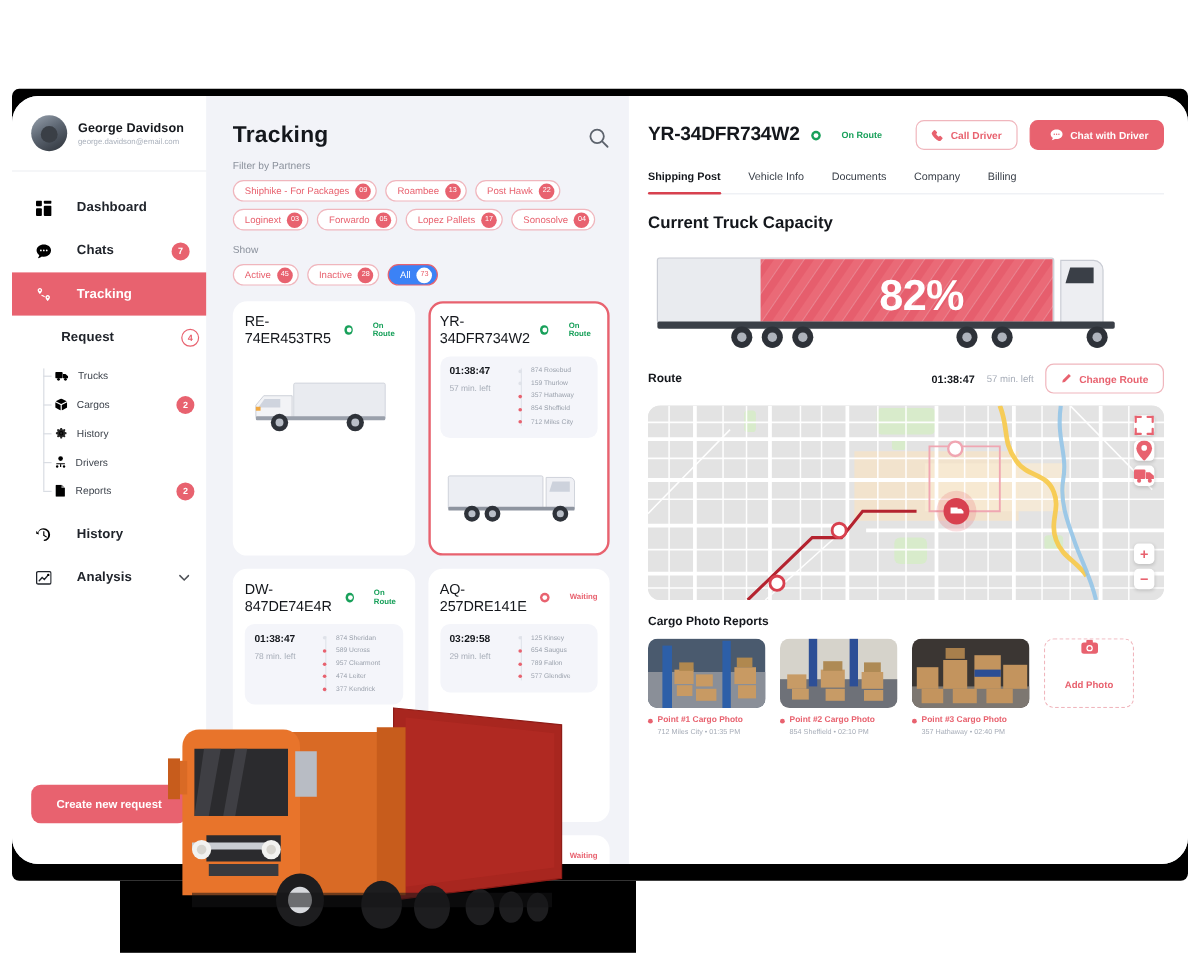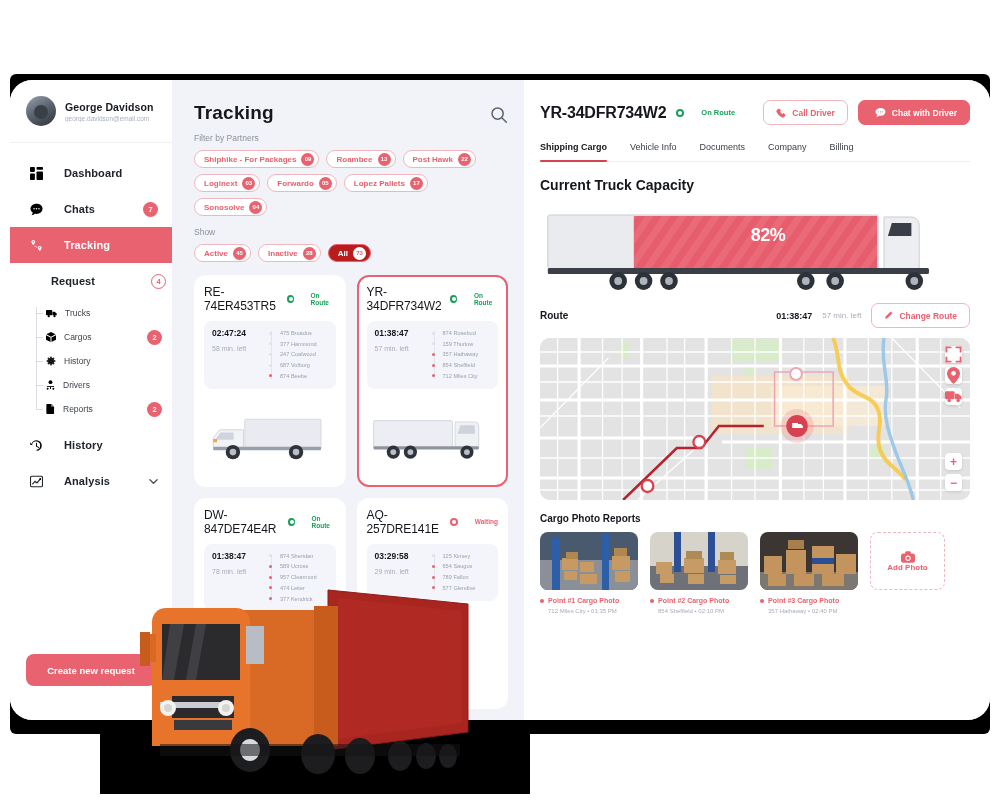--- a/index.html
+++ b/index.html
@@ -106,28 +106,28 @@
   .tr-head { display: flex; align-items: flex-start; justify-content: space-between; }
   .tr-title { font-size: 19px; font-weight: bold; color: #14171c; letter-spacing: .2px; }
   .srch { width: 18px; height: 18px; cursor: pointer; margin-top: 4px; }
   .sec-label { font-size: 8.5px; color: #8b919c; margin: 9px 0 7px 0; }
   .chips { display: flex; flex-wrap: wrap; gap: 6px 7px; }
   .chip {
     display: inline-flex; align-items: center; gap: 5px;
     height: 18px; padding: 0 4px 0 9px;
     border: 1px solid #f0b6bd; border-radius: 10px;
     background: #ffffff; color: #e8626f;
-    font-size: 8px; font-weight: bold; cursor: pointer; white-space: nowrap;
+    font-size: 8px; font-weight: normal; cursor: pointer; white-space: nowrap;
   }
   .chip .cnum {
     min-width: 13px; height: 13px; border-radius: 50%;
     background: #e8626f; color: #ffffff;
     font-size: 6px; display: flex; align-items: center; justify-content: center;
   }
-  .chip.filled { background: #b91c1c; border-color: #e8626f; color: #ffffff; }
+  .chip.filled { background: #3b82f6; border-color: #e8626f; color: #ffffff; }
   .chip.filled .cnum { background: #ffffff; color: #e8626f; }
   .show-row { margin-top: 9px; }
   
   .cards {
     display: grid; grid-template-columns: 1fr 1fr; gap: 11px;
     margin-top: 13px;
   }
   .card {
     background: #ffffff; border-radius: 12px; padding: 10px 10px 8px 10px;
     cursor: pointer; position: relative;
@@ -224,22 +224,22 @@
   .photos { display: flex; gap: 12px; margin-top: 8px; }
   .photo-item { width: 98px; }
   .photo-thumb { width: 98px; height: 58px; border-radius: 8px; overflow: hidden; position: relative; }
   .photo-thumb svg { width: 100%; height: 100%; display: block; }
   .photo-cap { display: flex; align-items: center; gap: 4px; margin-top: 7px; }
   .photo-cap .pdot { width: 4px; height: 4px; border-radius: 50%; background: #e8626f; flex: 0 0 4px; }
   .photo-cap .ptxt { font-size: 7px; font-weight: bold; color: #e8626f; white-space: nowrap; }
   .photo-sub { font-size: 6px; color: #a7adb8; margin-top: 4px; padding-left: 8px; white-space: nowrap; }
   .add-photo {
     width: 75px; height: 58px; border: 1px dashed #f0b6bd; border-radius: 8px;
-    display: flex; flex-direction: column; align-items: center; justify-content: center;
-    gap: 0; cursor: pointer;
+    display: flex; flex-direction: column; align-items: center; 
+    gap: 21px; cursor: pointer;
   }
   .add-photo .at { font-size: 8px; font-weight: bold; color: #e8626f; }
   
   #hero {
     position: absolute; left: 100px; top: 580px;
     width: 460px; height: 215px; pointer-events: none;
   }
   #hero svg { width: 100%; height: 100%; }
 </style>
 </head>
@@ -433,33 +433,20 @@
 
     <div class="cards">
 
       <div class="card">
         <div class="card-top">
           <span class="card-id">RE-74ER453TR5</span>
           <span class="status route">
               <i class="dot-ring"></i>
               <span>On Route</span>
             </span>
-        </div>
-        <div class="card-info">
-          <div class="ci-left">
-            <div class="ci-time">02:47:24</div>
-            <div class="ci-left-sub">58 min. left</div>
-          </div>
-          <div class="ci-right">
-            <div class="stop">475 Broadus</div>
-            <div class="stop">377 Hammond</div>
-            <div class="stop">247 Coalwood</div>
-            <div class="stop">687 Volborg</div>
-            <div class="stop done">874 Beebe</div>
-          </div>
         </div>
         <div class="veh">
           <svg viewBox="0 0 200 90">
               <g>
                 <rect x="62" y="18" width="116" height="46" rx="2" fill="#e9ebf0" stroke="#c9cdd6" stroke-width="1"></rect>
                 <path d="M24 34h36v30H18a4 4 0 01-4-4V46z" fill="#f2f3f6" stroke="#c2c6d0" stroke-width="1"></path>
                 <path d="M25 38h20v11H17z" fill="#cfd4de"></path>
                 <rect x="14" y="60" width="164" height="5" rx="1.5" fill="#9aa0ab"></rect>
                 <circle cx="44" cy="68" r="11" fill="#2e3239"></circle>
                 <circle cx="44" cy="68" r="5" fill="#b9bec7"></circle>
@@ -623,21 +610,21 @@
             <path d="M8 1.4C4 1.4.8 3.9.8 7c0 1.8 1 3.4 2.6 4.4-.1.9-.5 2-1.3 3 1.6-.3 3-1 3.9-1.7.6.1 1.3.2 2 .2 4 0 7.2-2.5 7.2-5.9S12 1.4 8 1.4z" fill="#fff"></path>
             <circle cx="5.2" cy="7" r=".85" fill="#e8626f"></circle>
             <circle cx="8" cy="7" r=".85" fill="#e8626f"></circle>
             <circle cx="10.8" cy="7" r=".85" fill="#e8626f"></circle>
           </svg>
         <span>Chat with Driver</span>
       </button>
     </div>
 
     <div class="tabs">
-      <div class="tab active">Shipping Cargo</div>
+      <div class="tab active">Shipping Post</div>
       <div class="tab">Vehicle Info</div>
       <div class="tab">Documents</div>
       <div class="tab">Company</div>
       <div class="tab">Billing</div>
     </div>
 
     <div class="d-sec-title">Current Truck Capacity</div>
 
     <div class="cap-wrap">
       <svg viewBox="0 0 440 100" preserveAspectRatio="none">
@@ -663,21 +650,21 @@
         <g fill="#aeb3bc">
           <circle cx="80" cy="82" r="4"></circle>
             <circle cx="106" cy="82" r="4"></circle>
             <circle cx="132" cy="82" r="4"></circle>
           <circle cx="272" cy="82" r="4"></circle>
             <circle cx="302" cy="82" r="4"></circle>
             <circle cx="383" cy="82" r="4"></circle>
         </g>
       </svg>
       <div style="position:absolute;left:0;right:0;top:26px;text-align:center;">
-        <span style="font-size:18px;font-weight:bold;color:#ffffff;letter-spacing:-.5px;margin-left:26px;">82%</span>
+        <span style="font-size:36px;font-weight:bold;color:#ffffff;letter-spacing:-.5px;margin-left:26px;">82%</span>
       </div>
     </div>
 
     <div class="route-row">
       <span class="route-lbl">Route</span>
       <span class="route-sp"></span>
       <span class="route-time">01:38:47</span>
       <span class="route-left">57 min. left</span>
       <button class="btn outline">
         <svg width="9" height="9" viewBox="0 0 14 14">

